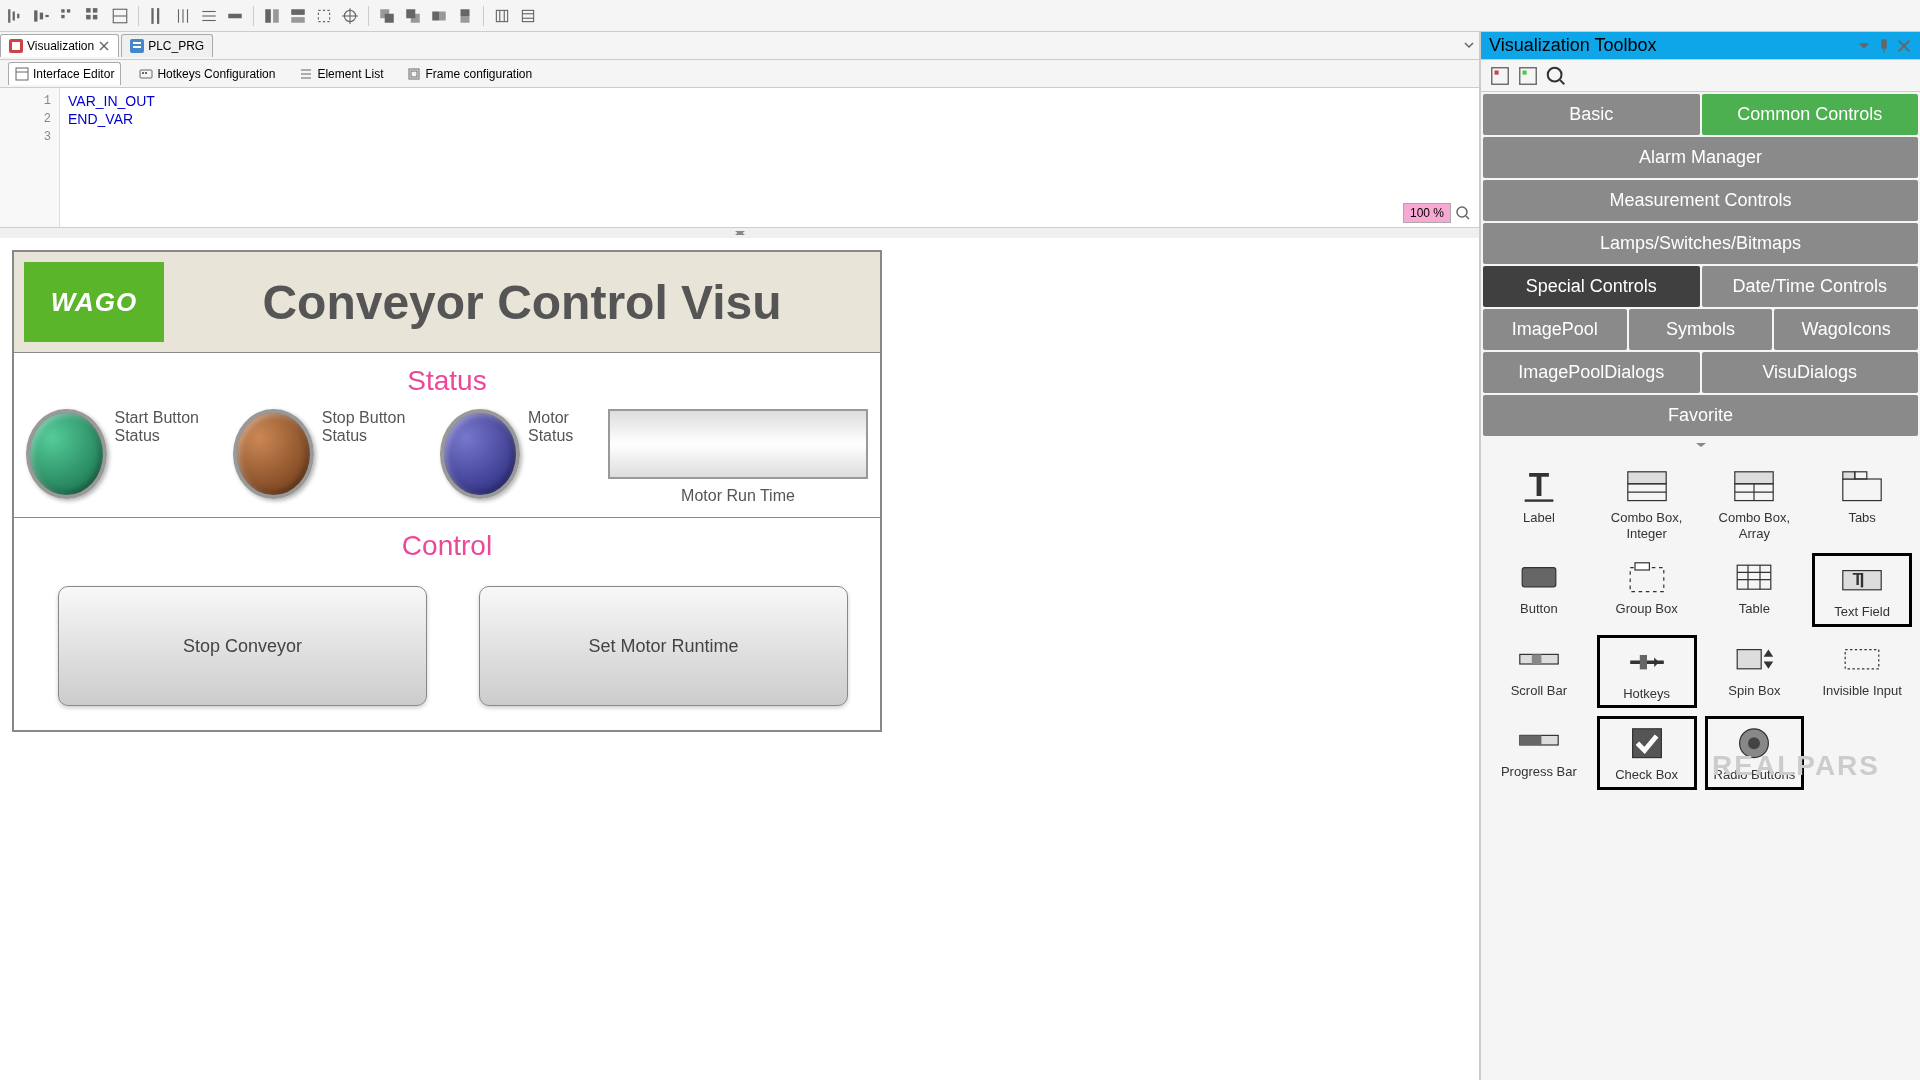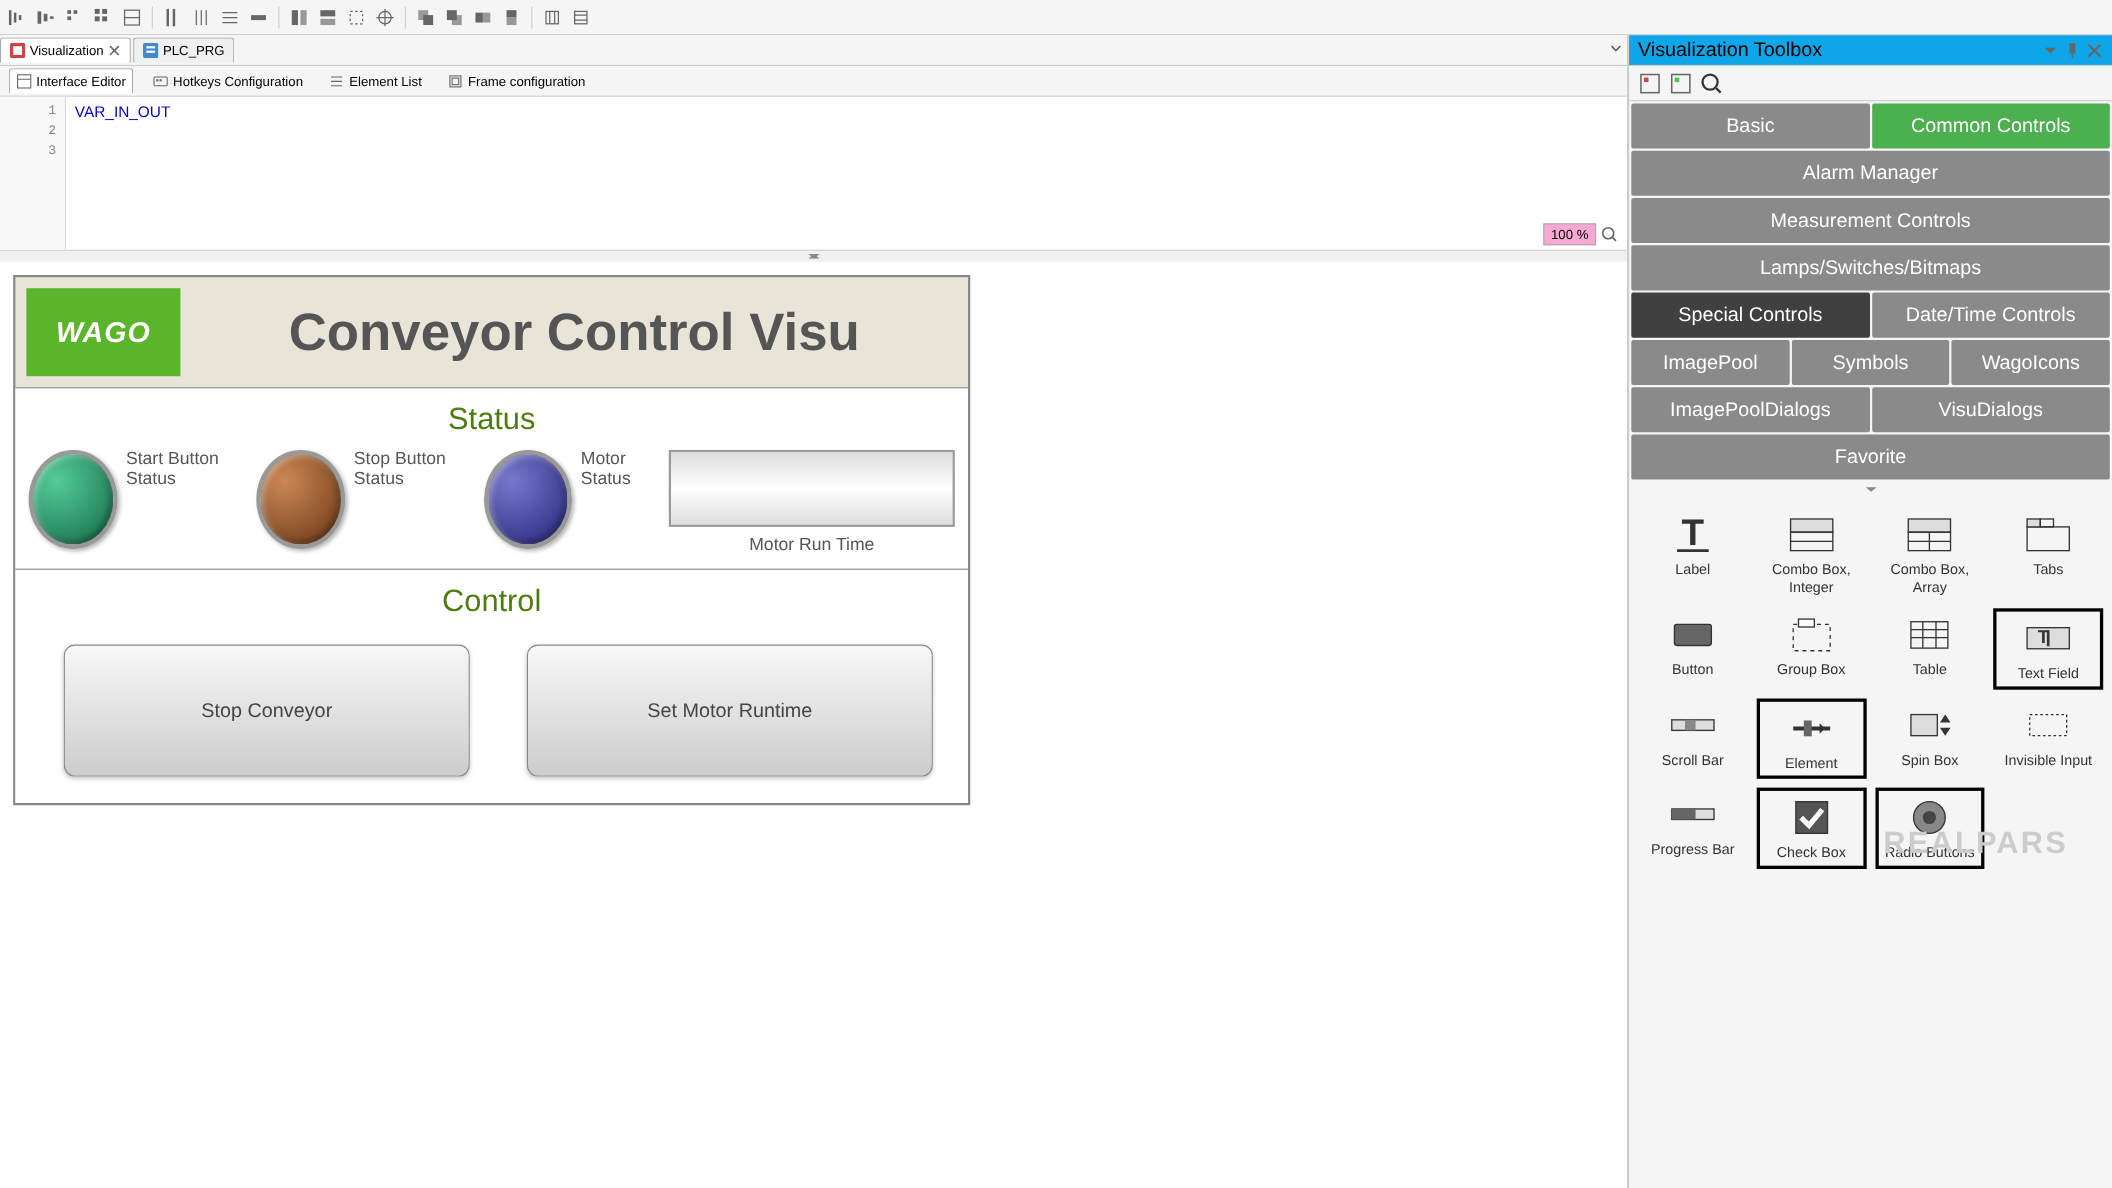--- a/index.html
+++ b/index.html
@@ -36,21 +36,21 @@
 .collapse-handle { height: 10px; display: flex; align-items: center; justify-content: center; background: #f0f0f0; }
 .collapse-handle svg { width: 30px; height: 8px; }
 
 .canvas { flex: 1; background: #fff; padding: 12px; overflow: auto; }
 .visu { width: 870px; border: 2px solid #888; background: #e8e4d8; }
 .visu-header { display: flex; align-items: center; height: 100px; }
 .wago-logo { width: 140px; height: 80px; background: #5bb52a; color: #fff; display: flex; align-items: center; justify-content: center; font-size: 26px; font-weight: bold; font-style: italic; letter-spacing: 1px; margin: 10px 0 10px 10px; }
 .visu-title { flex: 1; text-align: center; font-size: 48px; font-weight: bold; color: #555; }
 
 .section { background: #fff; border-top: 1px solid #888; padding: 12px; }
-.section-title { text-align: center; font-size: 28px; color: #4d7c0f; margin-bottom: 12px; }
+.section-title { text-align: center; font-size: 28px; color: #ec4899; margin-bottom: 12px; }
 .status-row { display: flex; align-items: flex-start; justify-content: space-around; }
 .lamp-item { display: flex; flex-direction: row; gap: 8px; }
 .lamp { width: 90px; height: 90px; border-radius: 50%; border: 4px solid #999; box-shadow: inset 2px 2px 6px rgba(255,255,255,.4), inset -2px -2px 6px rgba(0,0,0,.4), 2px 2px 4px rgba(0,0,0,.3); }
 .lamp.green { background: radial-gradient(circle at 30% 30%, #5c9, #164); }
 .lamp.orange { background: radial-gradient(circle at 30% 30%, #c85, #631); }
 .lamp.blue { background: radial-gradient(circle at 30% 30%, #77c, #227); }
 .lamp-label { font-size: 16px; color: #555; }
 .runtime-item { display: flex; flex-direction: column; align-items: center; gap: 8px; }
 .runtime-bar { width: 260px; height: 70px; background: linear-gradient(#ddd, #fff, #ddd); border: 2px solid #999; }
 .runtime-label { font-size: 16px; color: #555; }
@@ -276,20 +276,21 @@
 
     <div class="code-editor">
       <div class="gutter">
         <div class="ln">1</div>
           <div class="ln">2</div>
           <div class="ln">3</div>
       </div>
       <div class="code">
         <div class="line">VAR_IN_OUT</div>
         <div class="line"></div>
+        <div class="line">END_VAR</div>
       </div>
       <div class="zoom-ctrl">
         <span style="border:1px solid #aaa;padding:2px 6px;font-size:12px;background:#f9a8d4;">100 %</span>
         <svg width="16" height="16" viewBox="0 0 16 16">
             <circle cx="7" cy="7" r="5" fill="none" stroke="#666" stroke-width="1.5"></circle>
             <line x1="11" y1="11" x2="14" y2="14" stroke="#666" stroke-width="1.5"></line>
           </svg>
       </div>
     </div>
 
@@ -494,21 +495,21 @@
         <div class="elem-label">Scroll Bar</div>
       </div>
       <div class="elem highlighted">
         <div class="elem-icon">
             <svg viewBox="0 0 40 32">
               <line x1="6" y1="16" x2="34" y2="16" stroke="#333" stroke-width="3"></line>
               <rect x="14" y="10" width="6" height="12" fill="#666"></rect>
               <path d="M26 12 L30 16 L26 20 Z" fill="#333"></path>
             </svg>
           </div>
-        <div class="elem-label">Element</div>
+        <div class="elem-label">Hotkeys</div>
       </div>
       <div class="elem">
         <div class="elem-icon">
             <svg viewBox="0 0 40 32">
               <rect x="6" y="8" width="20" height="16" fill="#ddd" stroke="#333"></rect>
               <path d="M28 8 L36 8 L32 14 Z" fill="#333" transform="rotate(180 32 11)"></path>
               <path d="M28 18 L36 18 L32 24 Z" fill="#333"></path>
             </svg>
           </div>
         <div class="elem-label">Spin Box</div>

